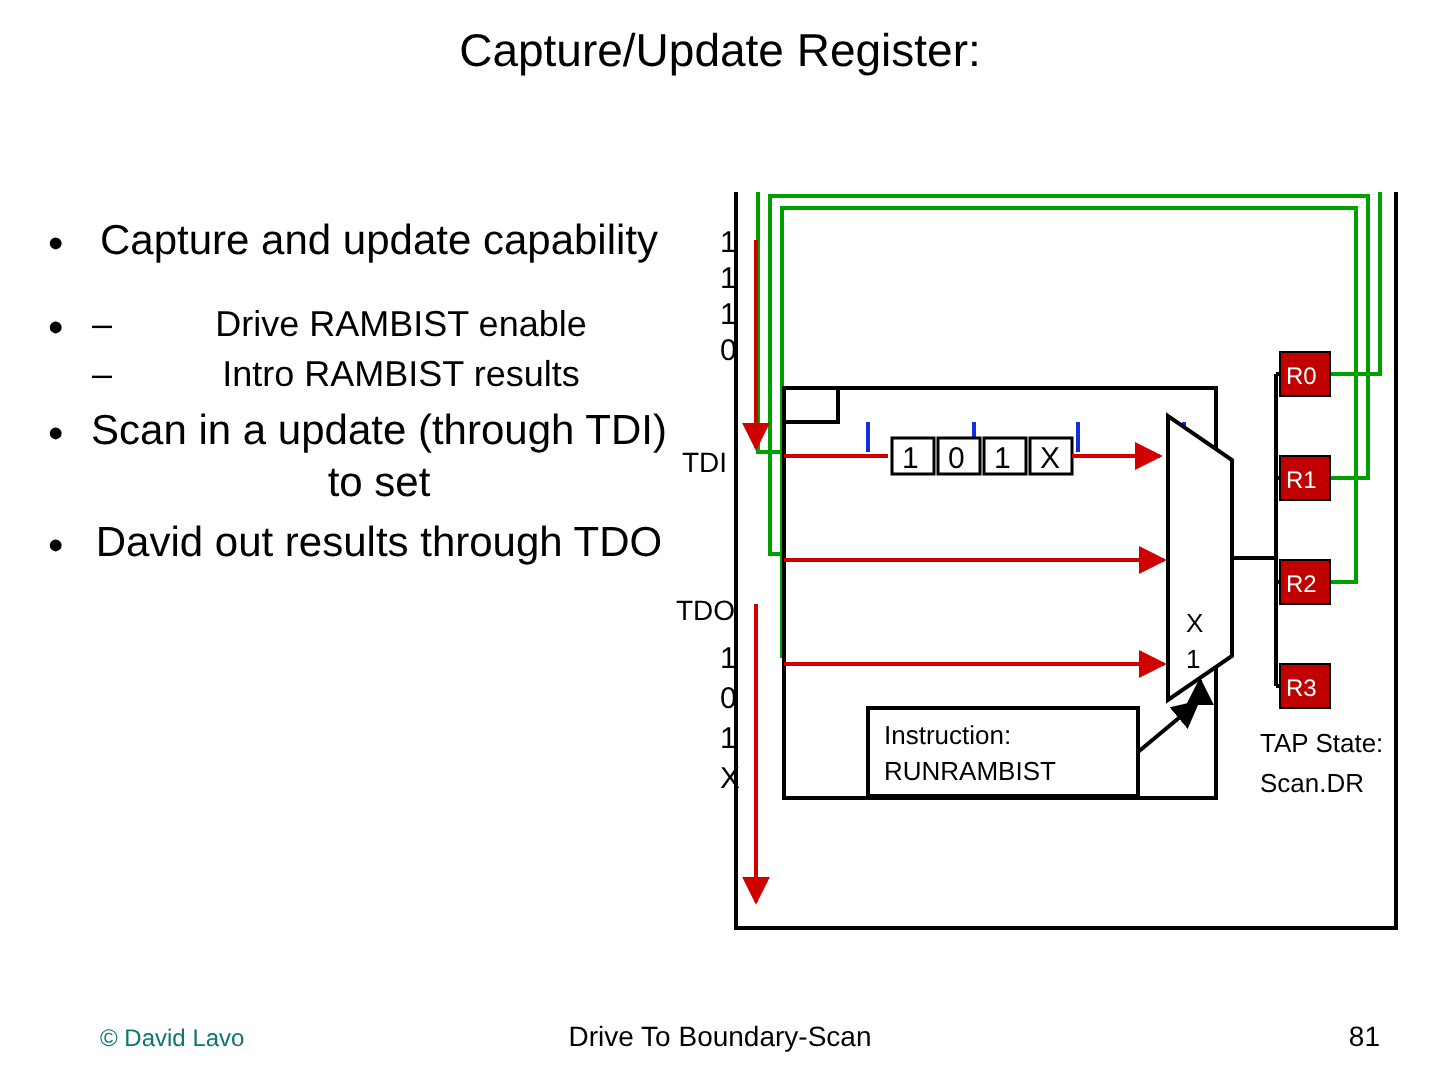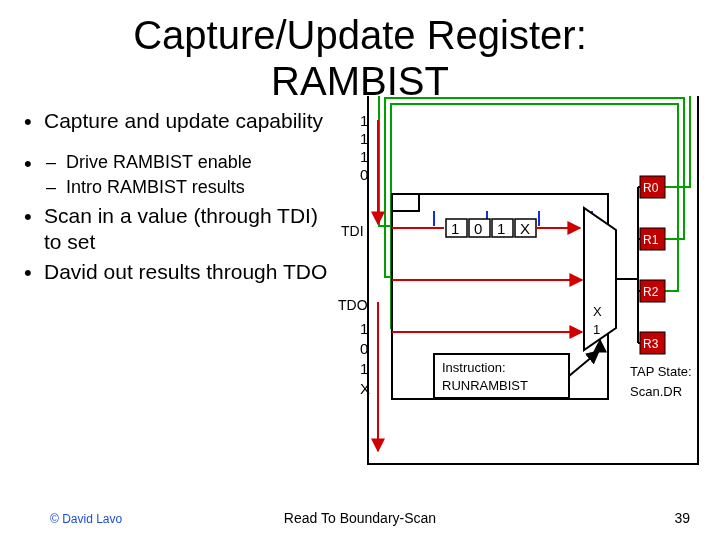--- a/index.html
+++ b/index.html
@@ -6,33 +6,34 @@
   body {
     width: 720px;
     height: 540px;
     background: #fff;
     font-family: Arial, Helvetica, sans-serif;
     position: relative;
     overflow: hidden;
   }
   .title {
     text-align: center;
-    font-size: 40px;
+    font-size: 23px;
     font-weight: 400;
     color: #000;
     line-height: 1.15;
     padding-top: 12px;
     padding-bottom: 8px;
   }
   .content {
     display: flex;
     position: absolute;
     top: 108px;
     left: 0;
     right: 16px;
+    text-align: center;
   }
   .left-col {
     width: 335px;
     font-size: 21px;
     color: #000;
     padding-left: 22px;
   }
   .left-col ul { list-style: none; }
   .left-col .b1 > li { position: relative; padding-left: 22px; margin-bottom: 4px; line-height: 1.25; }
   .left-col .b1 > li::before {
@@ -46,21 +47,21 @@
   .diagram {
     position: absolute;
     left: 338px;
     top: 96px;
     width: 380px;
     height: 380px;
   }
   .footer-left {
     position: absolute;
     left: 50px; bottom: 14px;
-    font-size: 12px; color: #1d4ed8; text-align: right;
+    font-size: 12px; color: #0f766e; text-align: right;
   }
   .footer-center {
     position: absolute;
     left: 0; right: 0; bottom: 14px;
     text-align: center;
     font-size: 14px; color: #000;
   }
   .footer-right {
     position: absolute;
     right: 30px; bottom: 14px;
@@ -70,34 +71,33 @@
   .svg-small { font: 15px Arial; }
   .svg-med   { font: 14px Arial; }
   .svg-lbl   { font: 13px Arial; }
   .svg-reg   { font: 12px Arial; fill: #fff; }
 </style>
 </head>
 <body>
 
 <div class="title">
   <span>Capture/Update Register:</span><br>
-  <span>RAMBIST</span>
 </div>
 
 <div class="content">
   <div class="left-col">
     <ul class="b1">
       <li>Capture and update capability</li>
       <li>
         <ul class="b2">
           <li>Drive RAMBIST enable</li>
           <li>Intro RAMBIST results</li>
         </ul>
       </li>
-      <li>Scan in a value (through TDI) to set</li>
+      <li>Scan in a update (through TDI) to set</li>
       <li>David out results through TDO</li>
     </ul>
   </div>
 </div>
 
 <div class="diagram">
 <svg width="380" height="380" viewBox="0 0 380 380">
   <defs>
     <marker id="ar-red" viewBox="0 0 10 10" refX="9" refY="5" markerWidth="7" markerHeight="7" orient="auto">
       <path d="M0,0 L10,5 L0,10 z" fill="#d00000"></path>
@@ -188,14 +188,14 @@
   <line x1="300" y1="143" x2="302" y2="143" stroke="#000" stroke-width="2"></line>
   <line x1="300" y1="195" x2="302" y2="195" stroke="#000" stroke-width="2"></line>
   <line x1="300" y1="247" x2="302" y2="247" stroke="#000" stroke-width="2"></line>
 
   <text class="svg-lbl" x="292" y="280">TAP State:</text>
   <text class="svg-lbl" x="292" y="300">Scan.DR</text>
 </svg>
 </div>
 
 <div class="footer-left">© David Lavo</div>
-<div class="footer-center">Read To Boundary-Scan</div>
-<div class="footer-right">39</div>
+<div class="footer-center">Drive To Boundary-Scan</div>
+<div class="footer-right">81</div>
 
 </body></html>

